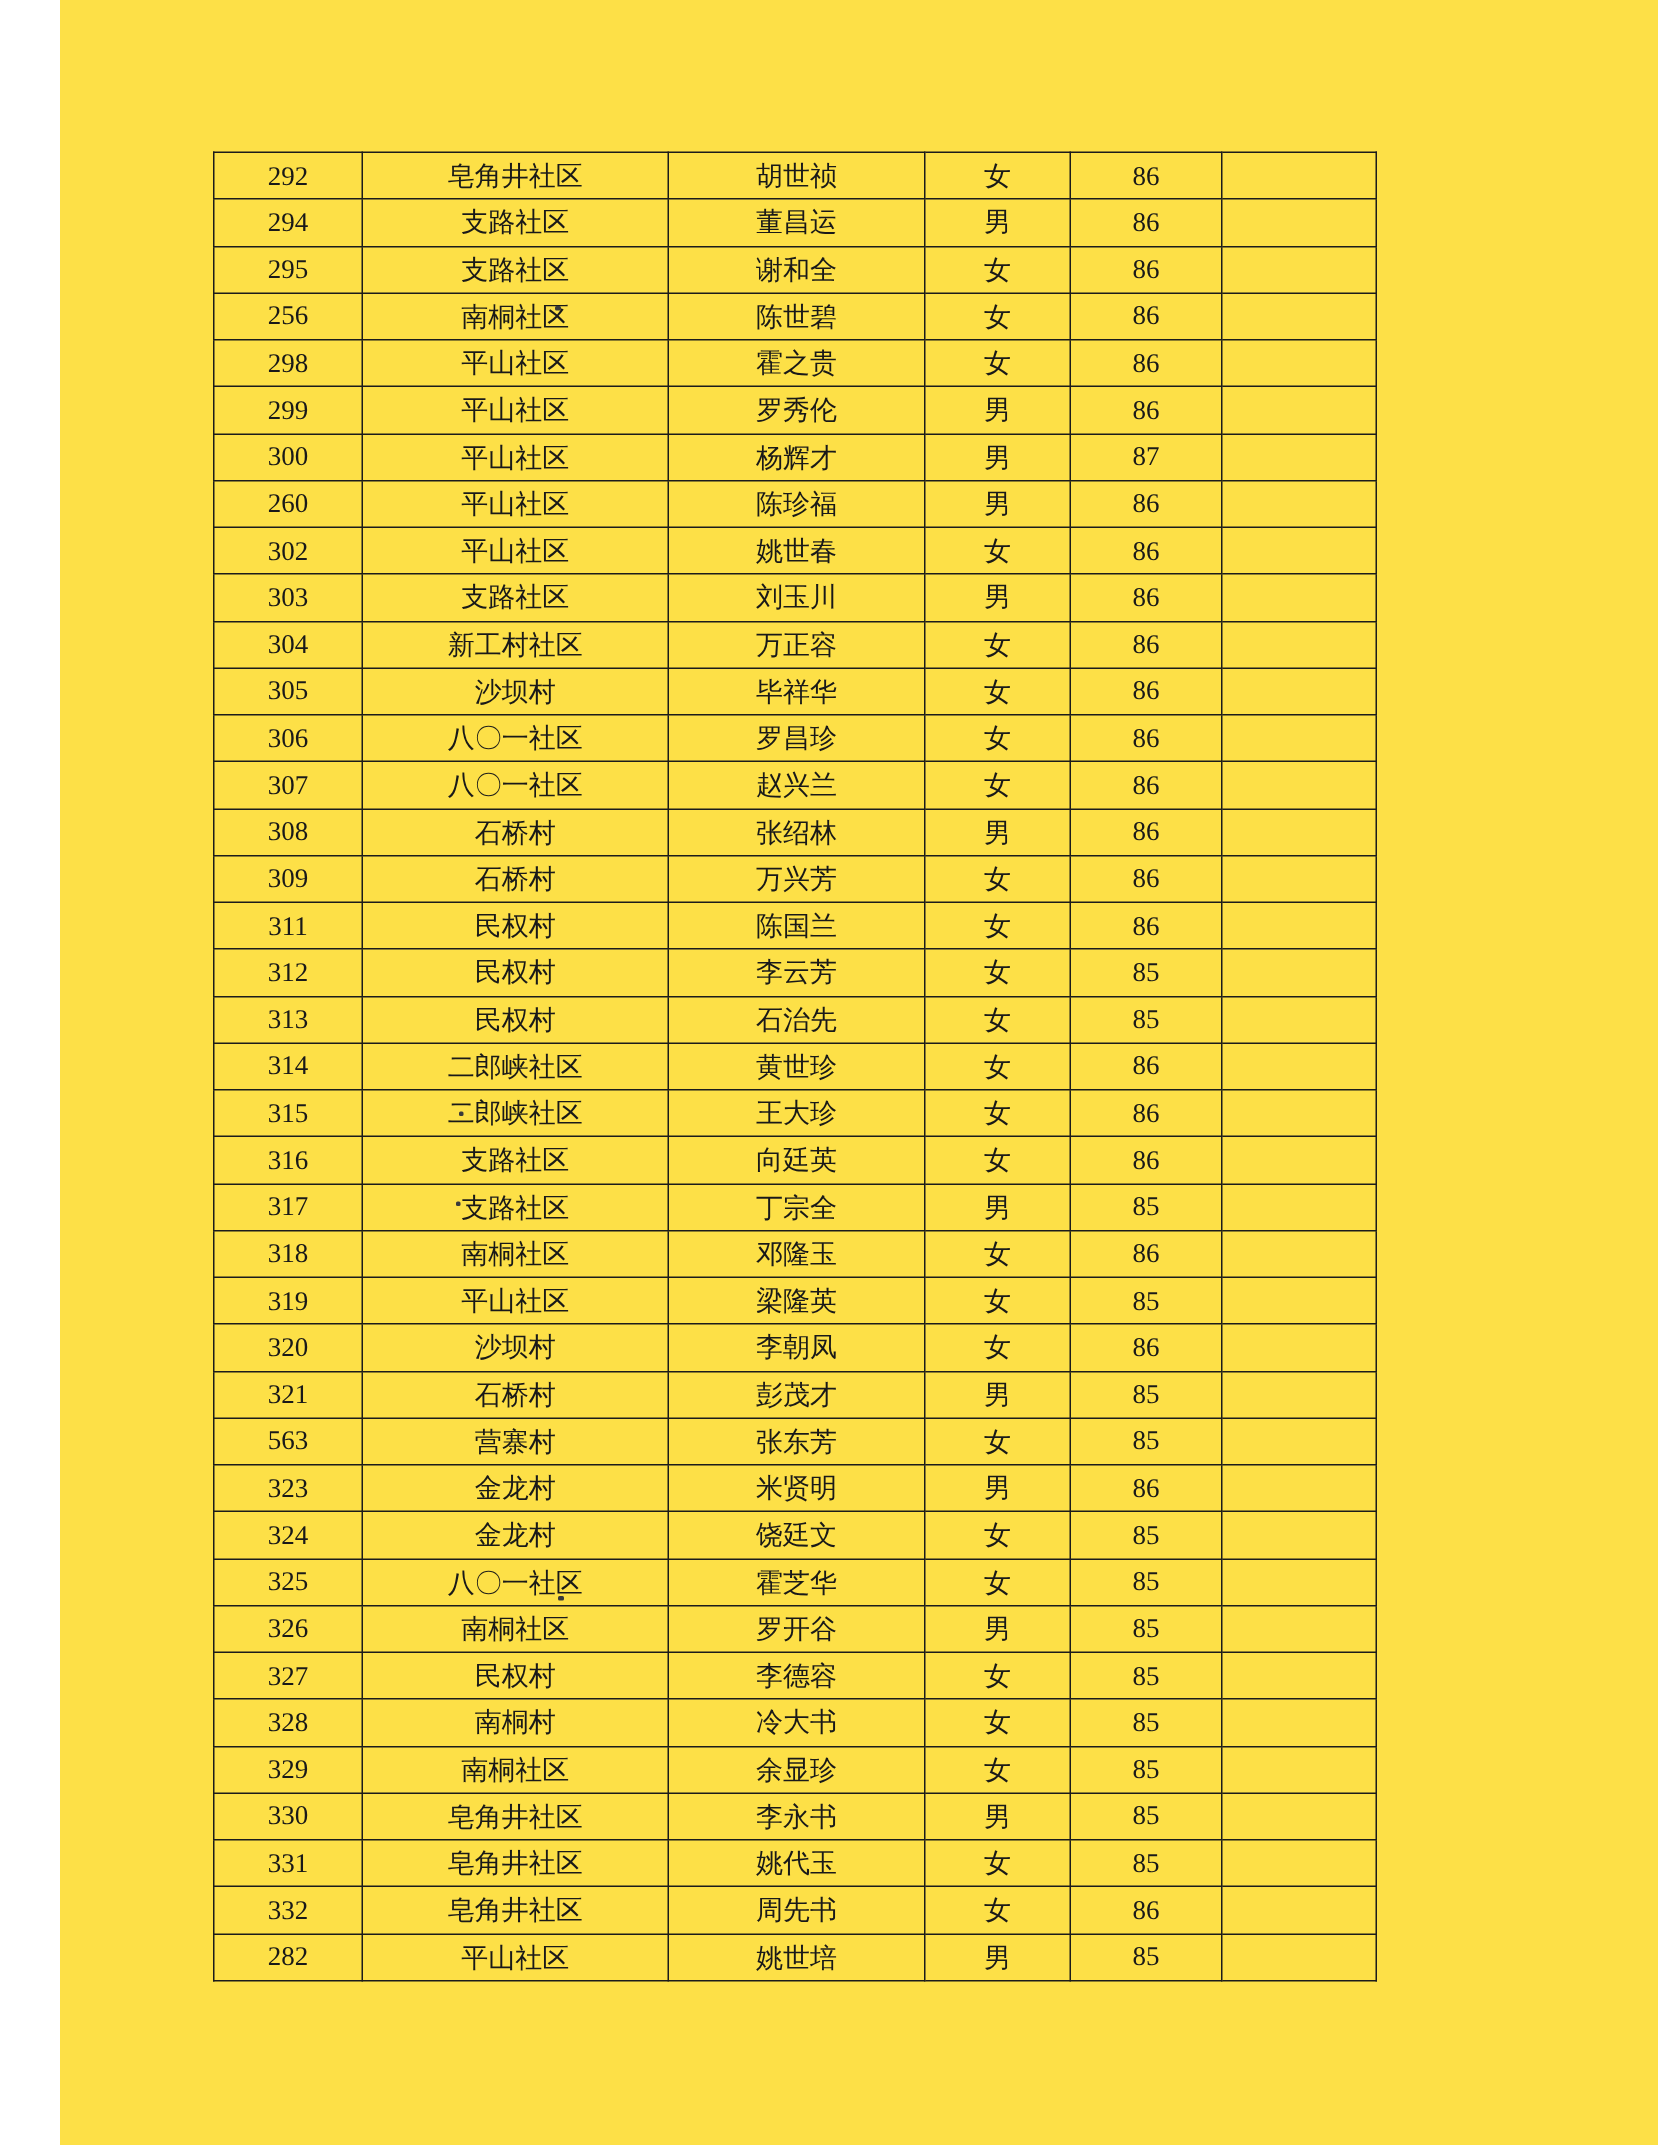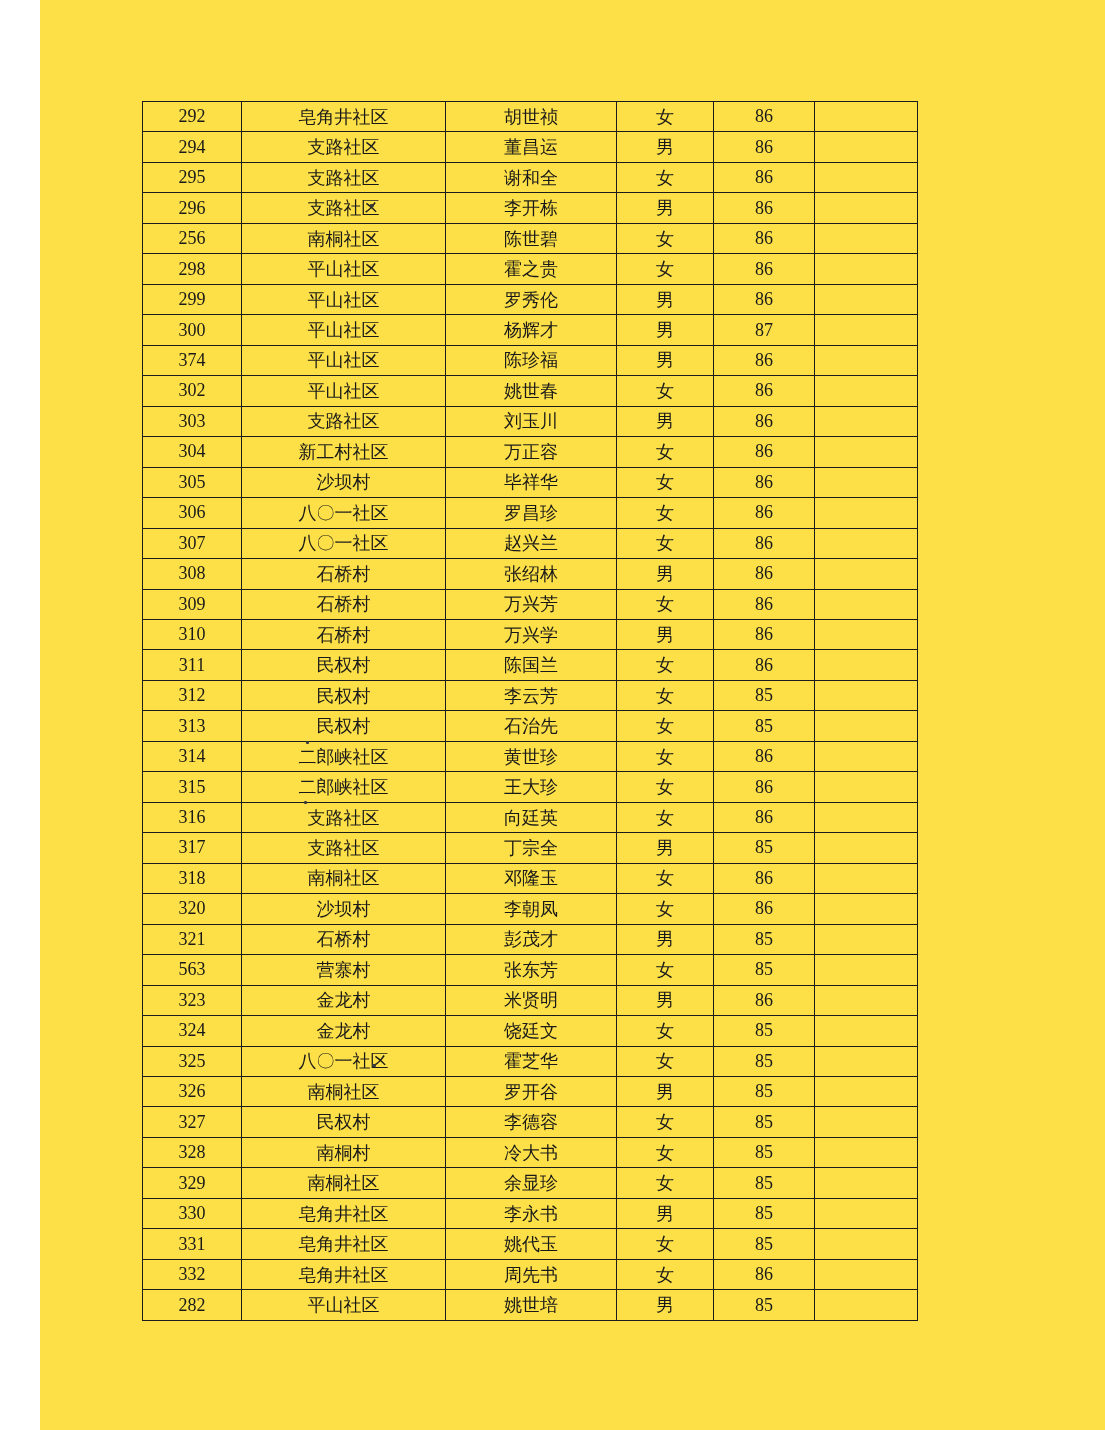--- a/index.html
+++ b/index.html
@@ -85,28 +85,20 @@
 
     <tr>
       <td>295</td>
       <td>支路社区</td>
       <td>谢和全</td>
       <td>女</td>
       <td>86</td>
       <td></td>
     </tr>
 
-    <tr>
-      <td>296</td>
-      <td>支路社区</td>
-      <td>李开栋</td>
-      <td>男</td>
-      <td>86</td>
-      <td></td>
-    </tr>
 
     <tr>
       <td>256</td>
       <td>南桐社区</td>
       <td>陈世碧</td>
       <td>女</td>
       <td>86</td>
       <td></td>
     </tr>
 
@@ -131,21 +123,21 @@
     <tr>
       <td>300</td>
       <td>平山社区</td>
       <td>杨辉才</td>
       <td>男</td>
       <td>87</td>
       <td></td>
     </tr>
 
     <tr>
-      <td>374</td>
+      <td>260</td>
       <td>平山社区</td>
       <td>陈珍福</td>
       <td>男</td>
       <td>86</td>
       <td></td>
     </tr>
 
     <tr>
       <td>302</td>
       <td>平山社区</td>
@@ -211,28 +203,20 @@
 
     <tr>
       <td>309</td>
       <td>石桥村</td>
       <td>万兴芳</td>
       <td>女</td>
       <td>86</td>
       <td></td>
     </tr>
 
-    <tr>
-      <td>310</td>
-      <td>石桥村</td>
-      <td>万兴学</td>
-      <td>男</td>
-      <td>86</td>
-      <td></td>
-    </tr>
 
     <tr>
       <td>311</td>
       <td>民权村</td>
       <td>陈国兰</td>
       <td>女</td>
       <td>86</td>
       <td></td>
     </tr>
 
@@ -292,20 +276,28 @@
 
     <tr>
       <td>318</td>
       <td>南桐社区</td>
       <td>邓隆玉</td>
       <td>女</td>
       <td>86</td>
       <td></td>
     </tr>
 
+    <tr>
+      <td>319</td>
+      <td>平山社区</td>
+      <td>梁隆英</td>
+      <td>女</td>
+      <td>85</td>
+      <td></td>
+    </tr>
 
     <tr>
       <td>320</td>
       <td>沙坝村</td>
       <td>李朝凤</td>
       <td>女</td>
       <td>86</td>
       <td></td>
     </tr>
 

